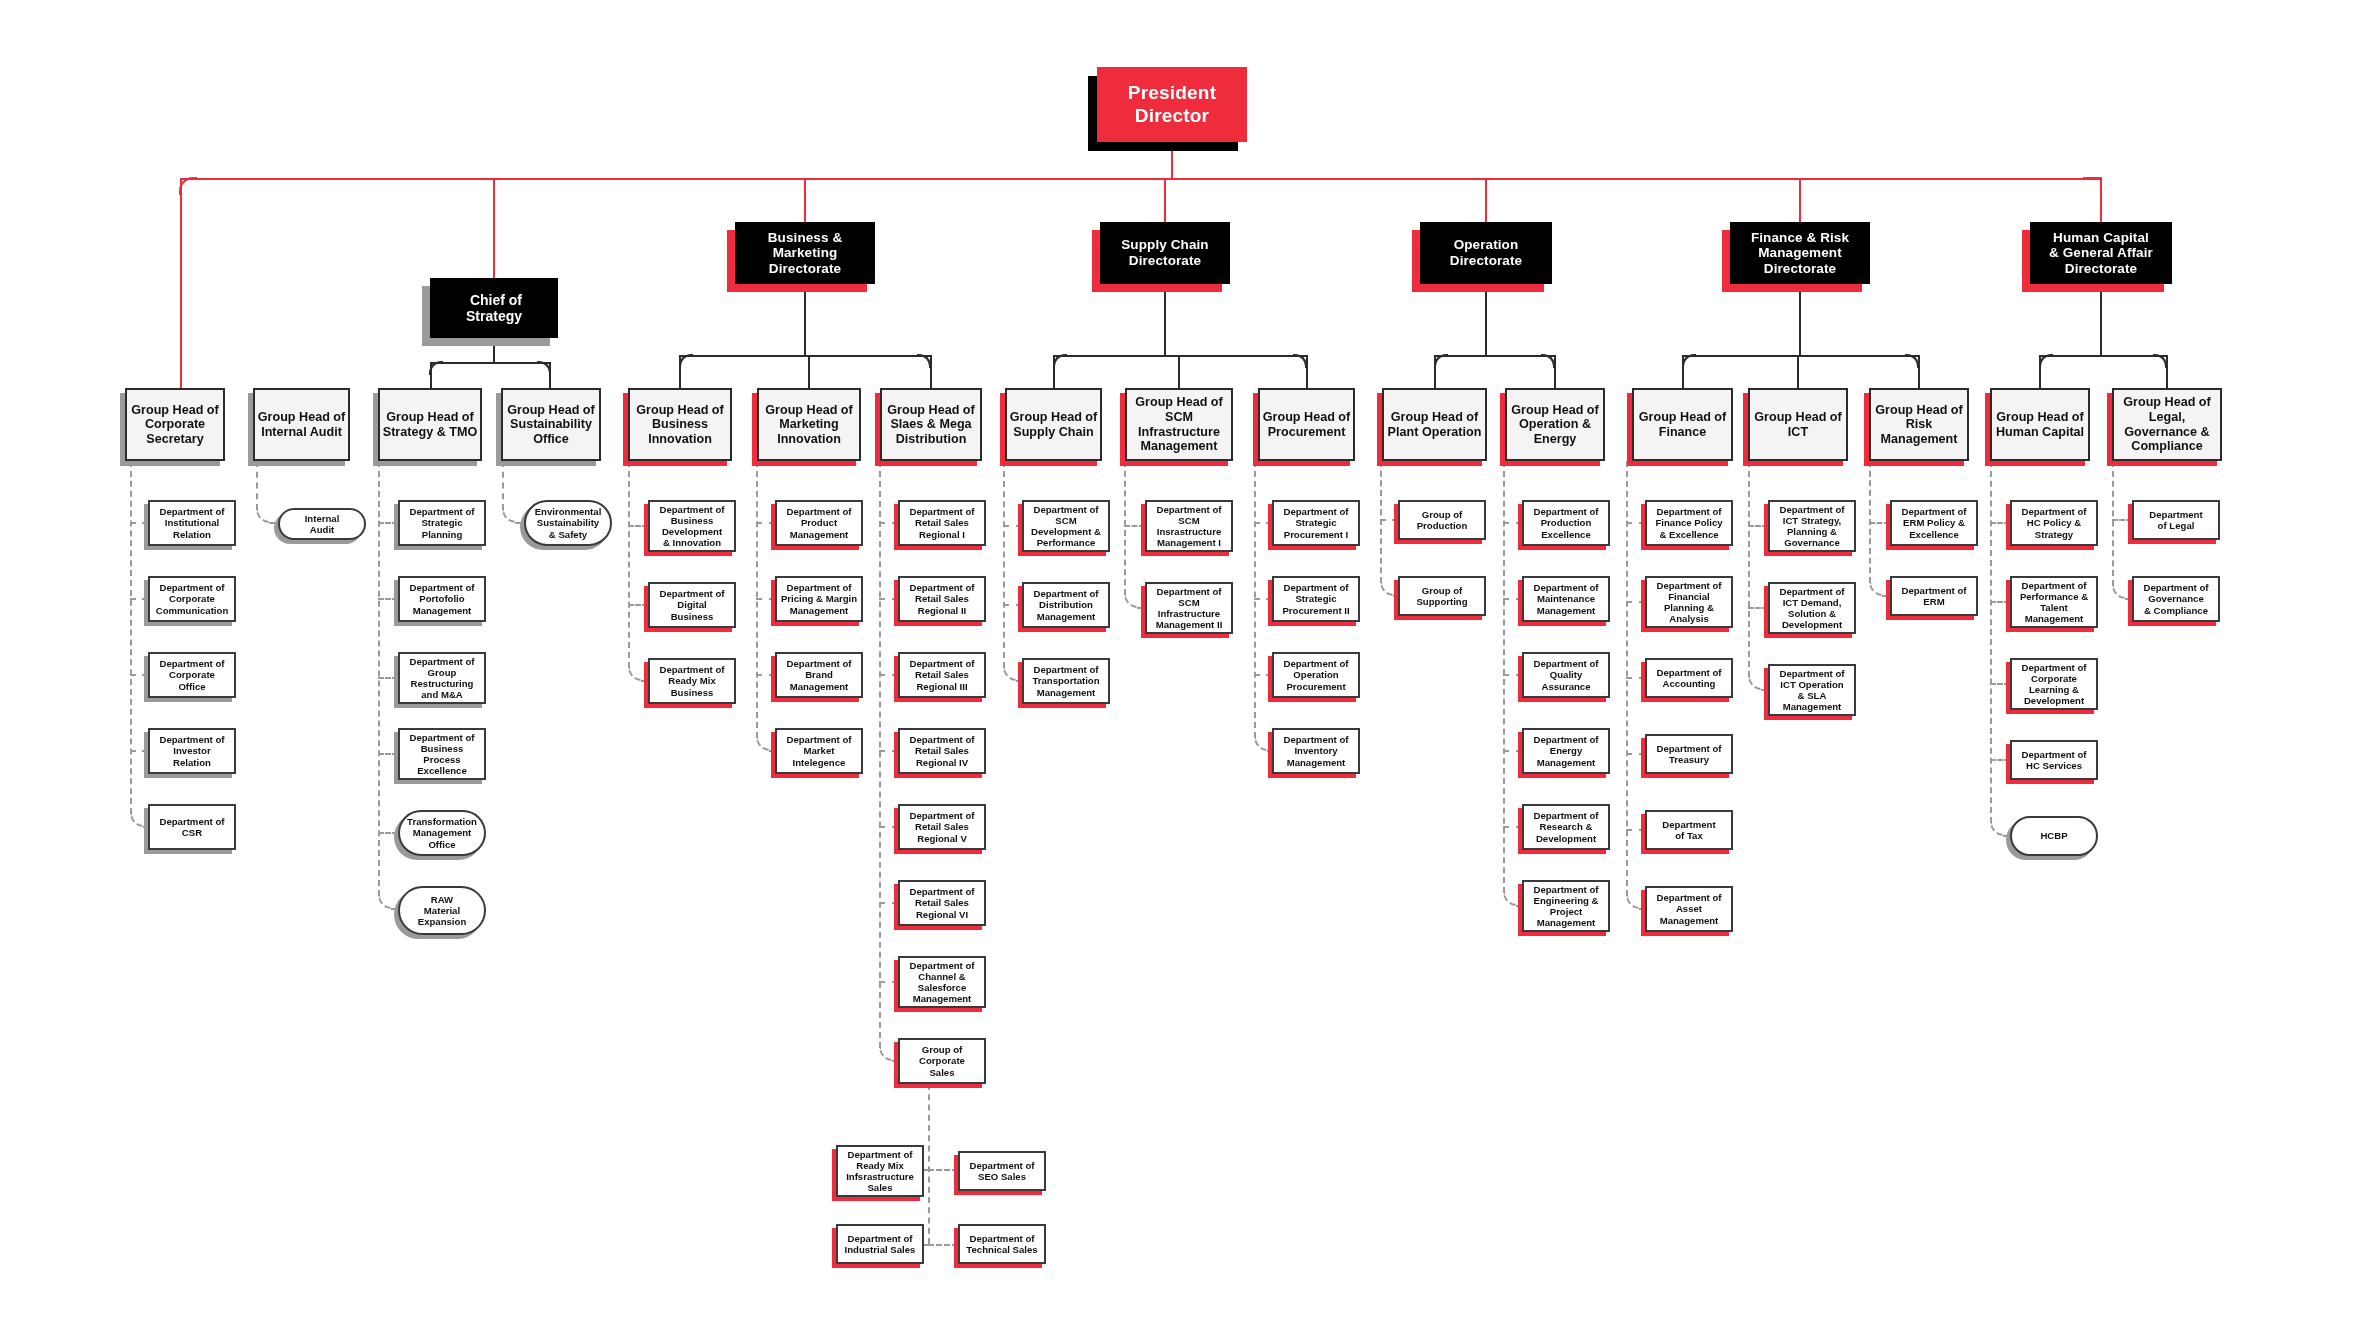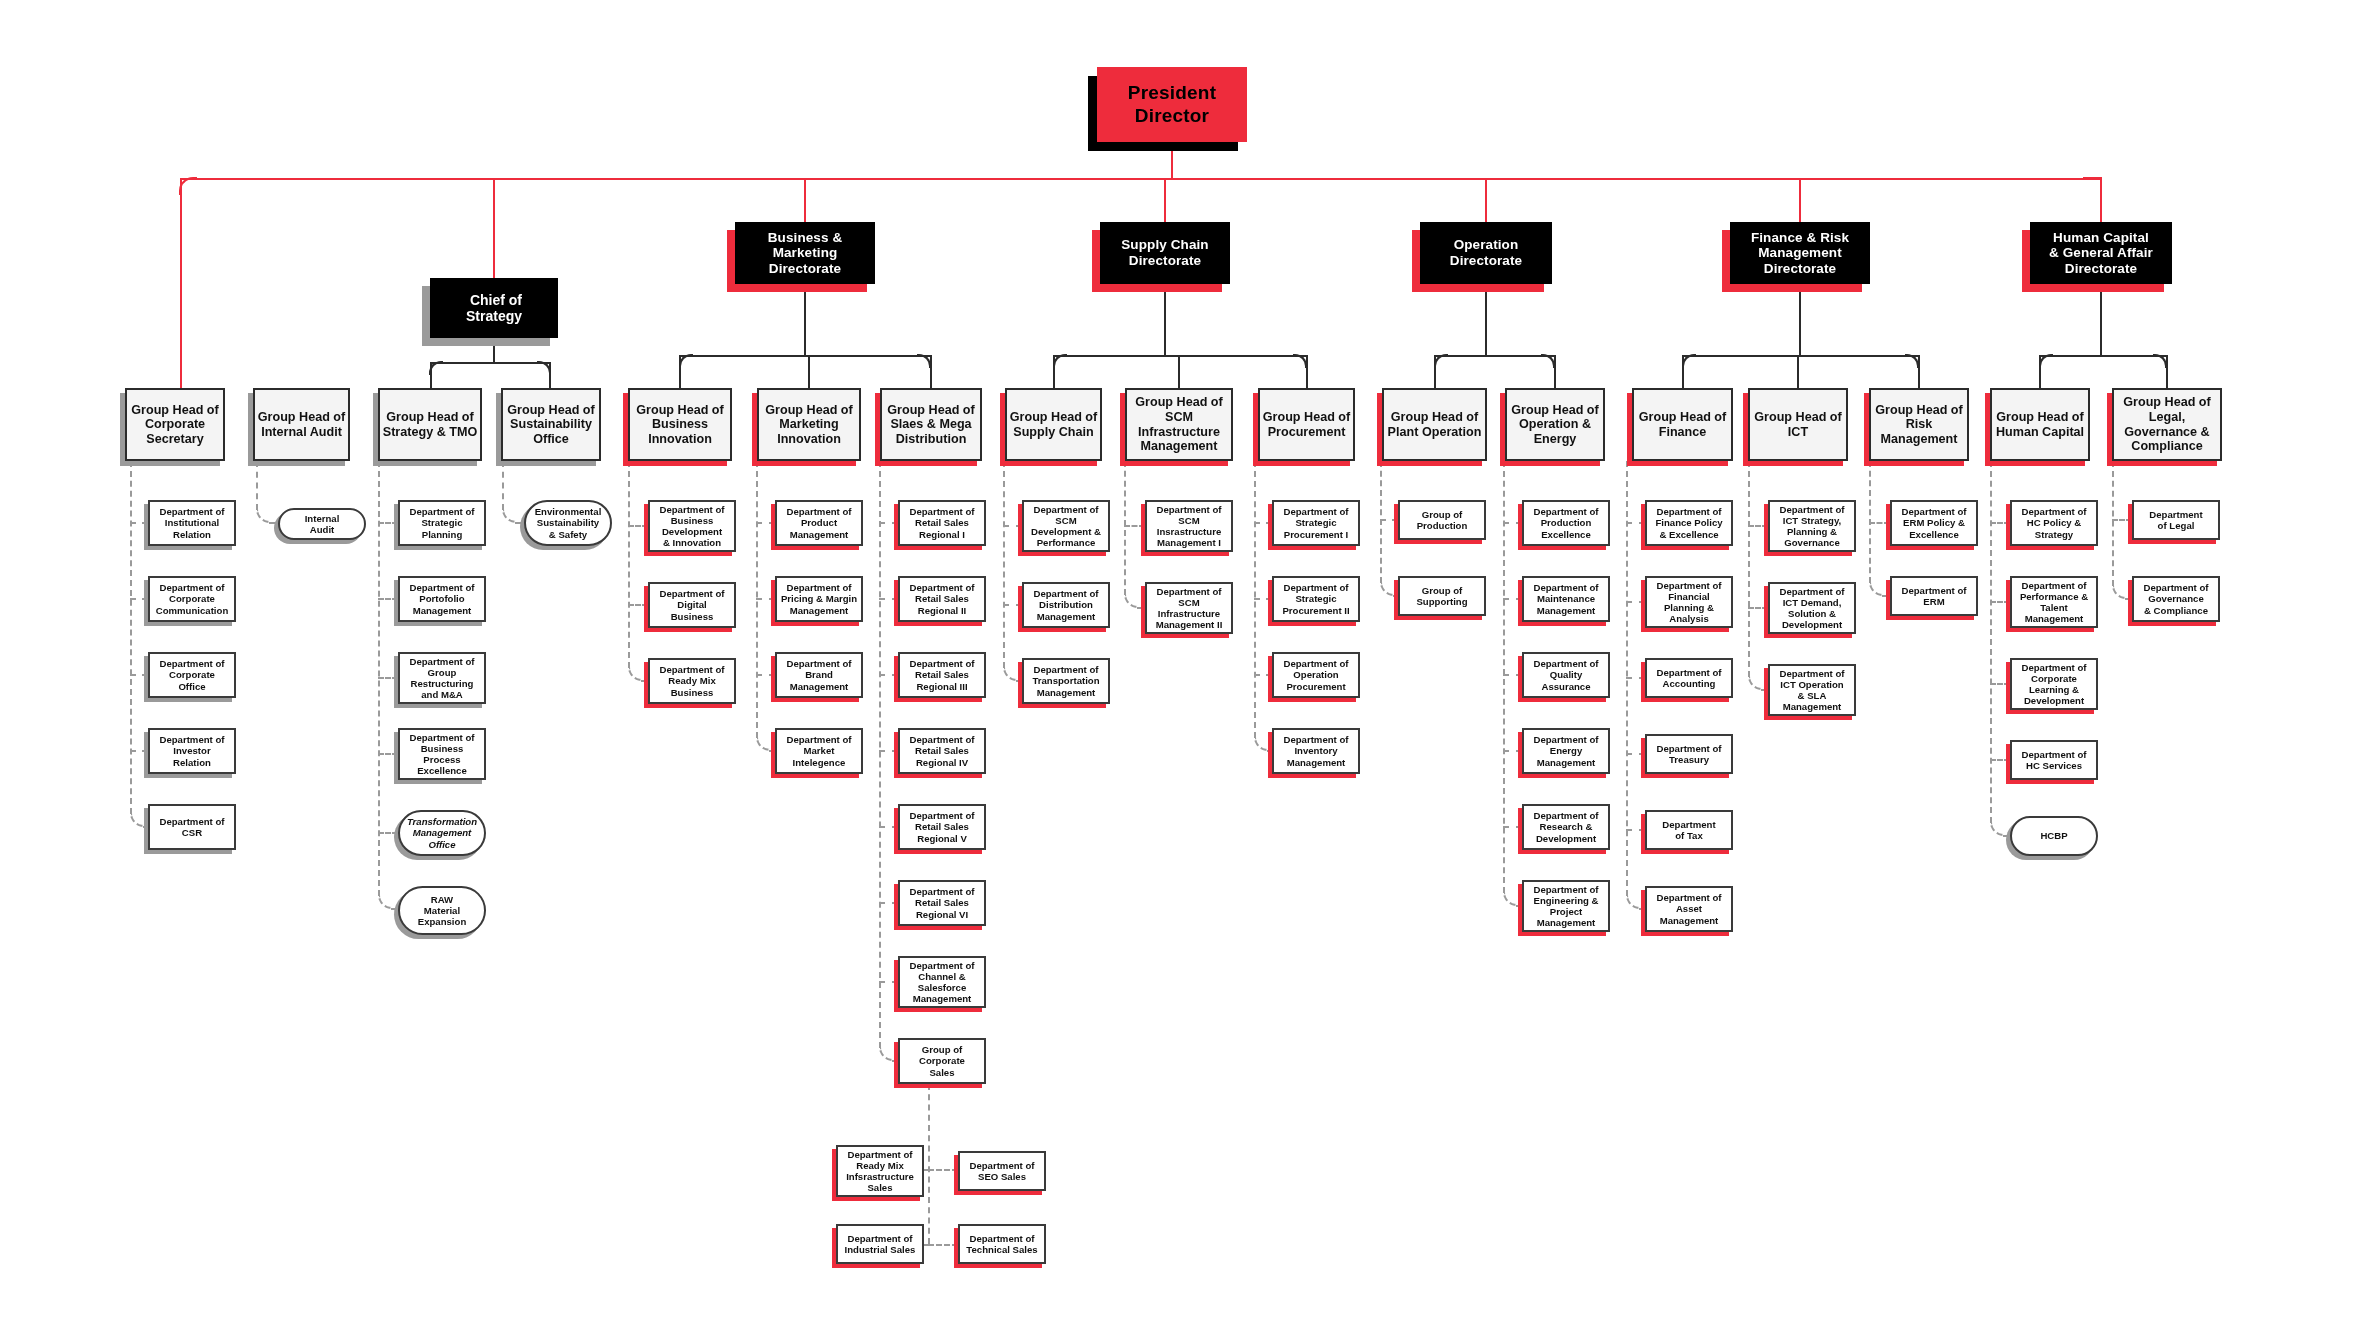--- a/index.html
+++ b/index.html
@@ -16,21 +16,21 @@
   
   .dash-v{position:absolute;width:0;border-left:2px dashed #9a9a9a;}
   .dash-h{position:absolute;height:0;border-top:2px dashed #9a9a9a;}
   .dash-elbow{position:absolute;border:2px dashed #9a9a9a;border-top:none;border-right:none;border-bottom-left-radius:14px;}
 
   
   .node{position:absolute;box-sizing:border-box;display:flex;align-items:center;
         justify-content:center;text-align:center;line-height:1.16;}
 
   
-  .n-pres{background:#ee2c3c;color:#000000;font-weight:bold;font-size:19px;
+  .n-pres{background:#ee2c3c;color:#ffffff;font-weight:bold;font-size:19px;
           letter-spacing:.2px;box-shadow:-9px 9px 0 0 #000;}
 
   
   .n-dir{background:#000;color:#fff;font-weight:bold;font-size:13.5px;
          letter-spacing:.1px;box-shadow:-8px 8px 0 0 #ee2c3c;}
 
   
   .n-chief{background:#000;color:#fff;font-weight:bold;font-size:14px;
            box-shadow:-8px 8px 0 0 #9a9a9a;text-align:right;}
 
@@ -307,21 +307,21 @@
       </div>
       <div class="node n-dept gray" style="left:398px;top:576px;width:88px;height:46px;">
         <span>Department of<br>Portofolio<br>Management</span>
       </div>
       <div class="node n-dept gray" style="left:398px;top:652px;width:88px;height:52px;">
         <span>Department of<br>Group<br>Restructuring<br>and M&amp;A</span>
       </div>
       <div class="node n-dept gray" style="left:398px;top:728px;width:88px;height:52px;">
         <span>Department of<br>Business<br>Process<br>Excellence</span>
       </div>
-      <div class="node n-pill" style="left:398px;top:810px;width:88px;height:46px;font-style:italic;">
+      <div class="node n-pill" style="left:398px;top:810px;width:88px;height:46px;">
         <span>Transformation<br>Management<br>Office</span>
       </div>
       <div class="node n-pill" style="left:398px;top:886px;width:88px;height:49px;">
         <span>RAW<br>Material<br>Expansion</span>
       </div>
       <div class="node n-pill" style="left:524px;top:500px;width:88px;height:46px;">
         <span>Environmental<br>Sustainability<br>&amp; Safety</span>
       </div>
       <div class="node n-dept red" style="left:648px;top:500px;width:88px;height:52px;">
         <span>Department of<br>Business<br>Development<br>&amp; Innovation</span>

